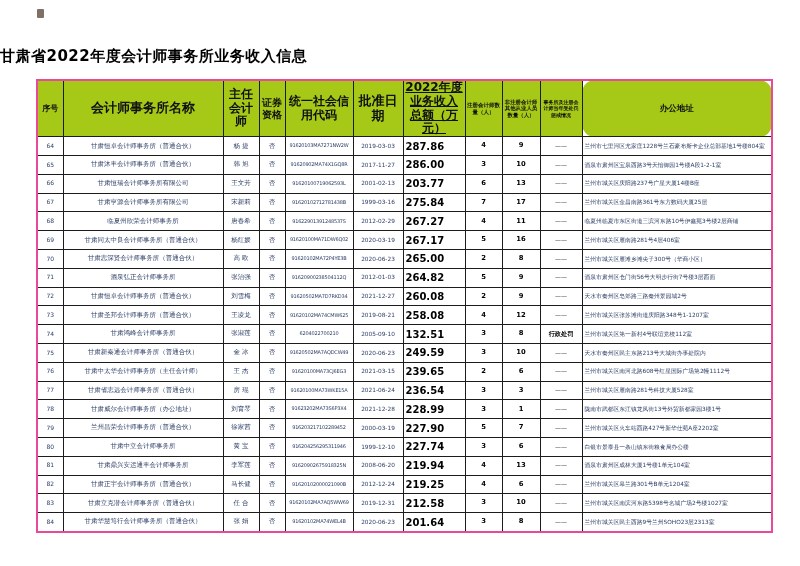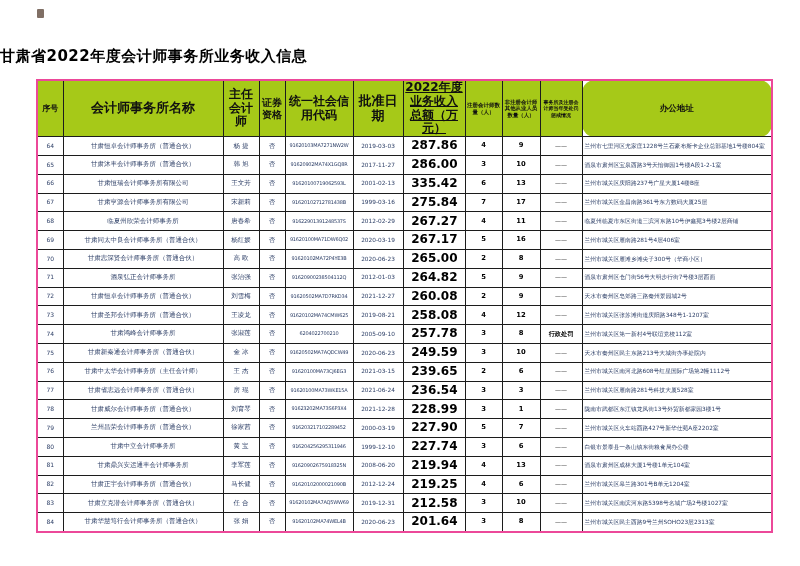--- a/index.html
+++ b/index.html
@@ -37,21 +37,21 @@
   .th8{font-size:5.4px;}
   .th9{font-size:5px;line-height:1.25;}
   .th10{font-size:8.5px;border-radius:13px;}
   tbody td{height:17.8px;padding:0 2px;font-size:6.5px;color:#2c3e66;line-height:1.1;}
   .td-no{text-align:center;font-size:6px;}
   .td-name{text-align:center;white-space:nowrap;}
   .td-chief{text-align:center;}
   .td-securities{text-align:center;}
   .td-code{text-align:center;font-size:5px;letter-spacing:-.2px;white-space:nowrap;}
   .td-date{text-align:center;font-size:5.8px;white-space:nowrap;}
-  .td-revenue{text-align:right;padding-right:7px;font-weight:bold;color:#000;font-size:12px;}
+  .td-revenue{padding-right:7px;font-weight:bold;color:#000;font-size:10px;}
   .td-cpa_count,.td-staff_count{text-align:center;font-weight:bold;color:#000;font-size:6.8px;}
   .td-penalty{text-align:center;font-size:6px;color:#2f2f2f;white-space:nowrap;}
   .penalty-flag{font-weight:bold;color:#000;font-size:6.2px;}
   .td-address{text-align:left;font-size:5.8px;white-space:nowrap;}
 </style>
 </head>
 <body>
 
 <div class="corner-mark"></div>
 
@@ -113,21 +113,21 @@
         <td class="td-penalty">——</td>
         <td class="td-address">酒泉市肃州区宝泉西路3号天怡御园1号楼A段1-2-1室</td>
       </tr>
       <tr>
         <td class="td-no">66</td>
         <td class="td-name">甘肃恒瑞会计师事务所有限公司</td>
         <td class="td-chief">王文芳</td>
         <td class="td-securities">否</td>
         <td class="td-code">91620100719062593L</td>
         <td class="td-date">2001-02-13</td>
-        <td class="td-revenue">335.42</td>
+        <td class="td-revenue">203.77</td>
         <td class="td-cpa_count">6</td>
         <td class="td-staff_count">13</td>
         <td class="td-penalty">——</td>
         <td class="td-address">兰州市城关区庆阳路237号广星大厦14楼B座</td>
       </tr>
       <tr>
         <td class="td-no">67</td>
         <td class="td-name">甘肃亨源会计师事务所有限公司</td>
         <td class="td-chief">宋新莉</td>
         <td class="td-securities">否</td>
@@ -217,21 +217,21 @@
         <td class="td-penalty">——</td>
         <td class="td-address">兰州市城关区张苏滩街道庆阳路348号1-1207室</td>
       </tr>
       <tr>
         <td class="td-no">74</td>
         <td class="td-name">甘肃鸿峰会计师事务所</td>
         <td class="td-chief">张淑莲</td>
         <td class="td-securities">否</td>
         <td class="td-code">6204022700210</td>
         <td class="td-date">2005-09-10</td>
-        <td class="td-revenue">257.78</td>
+        <td class="td-revenue">132.51</td>
         <td class="td-cpa_count">3</td>
         <td class="td-staff_count">8</td>
         <td class="td-penalty penalty-flag">行政处罚</td>
         <td class="td-address">兰州市城关区第一新村4号联谊党校112室</td>
       </tr>
       <tr>
         <td class="td-no">75</td>
         <td class="td-name">甘肃新秦通会计师事务所（普通合伙）</td>
         <td class="td-chief">金 冰</td>
         <td class="td-securities">否</td>
@@ -264,21 +264,21 @@
         <td class="td-code">91620100MA73WKE15A</td>
         <td class="td-date">2021-06-24</td>
         <td class="td-revenue">236.54</td>
         <td class="td-cpa_count">3</td>
         <td class="td-staff_count">3</td>
         <td class="td-penalty">——</td>
         <td class="td-address">兰州市城关区雁南路281号科技大厦528室</td>
       </tr>
       <tr>
         <td class="td-no">78</td>
-        <td class="td-name">甘肃威尔会计师事务所（普通合伙）</td>
+        <td class="td-name">甘肃威尔会计师事务所（办公地址）</td>
         <td class="td-chief">刘育琴</td>
         <td class="td-securities">否</td>
         <td class="td-code">91623202MA73S6P3X4</td>
         <td class="td-date">2021-12-28</td>
         <td class="td-revenue">228.99</td>
         <td class="td-cpa_count">3</td>
         <td class="td-staff_count">1</td>
         <td class="td-penalty">——</td>
         <td class="td-address">陇南市武都区东江镇龙凤街13号外贸新都家园3楼1号</td>
       </tr>

